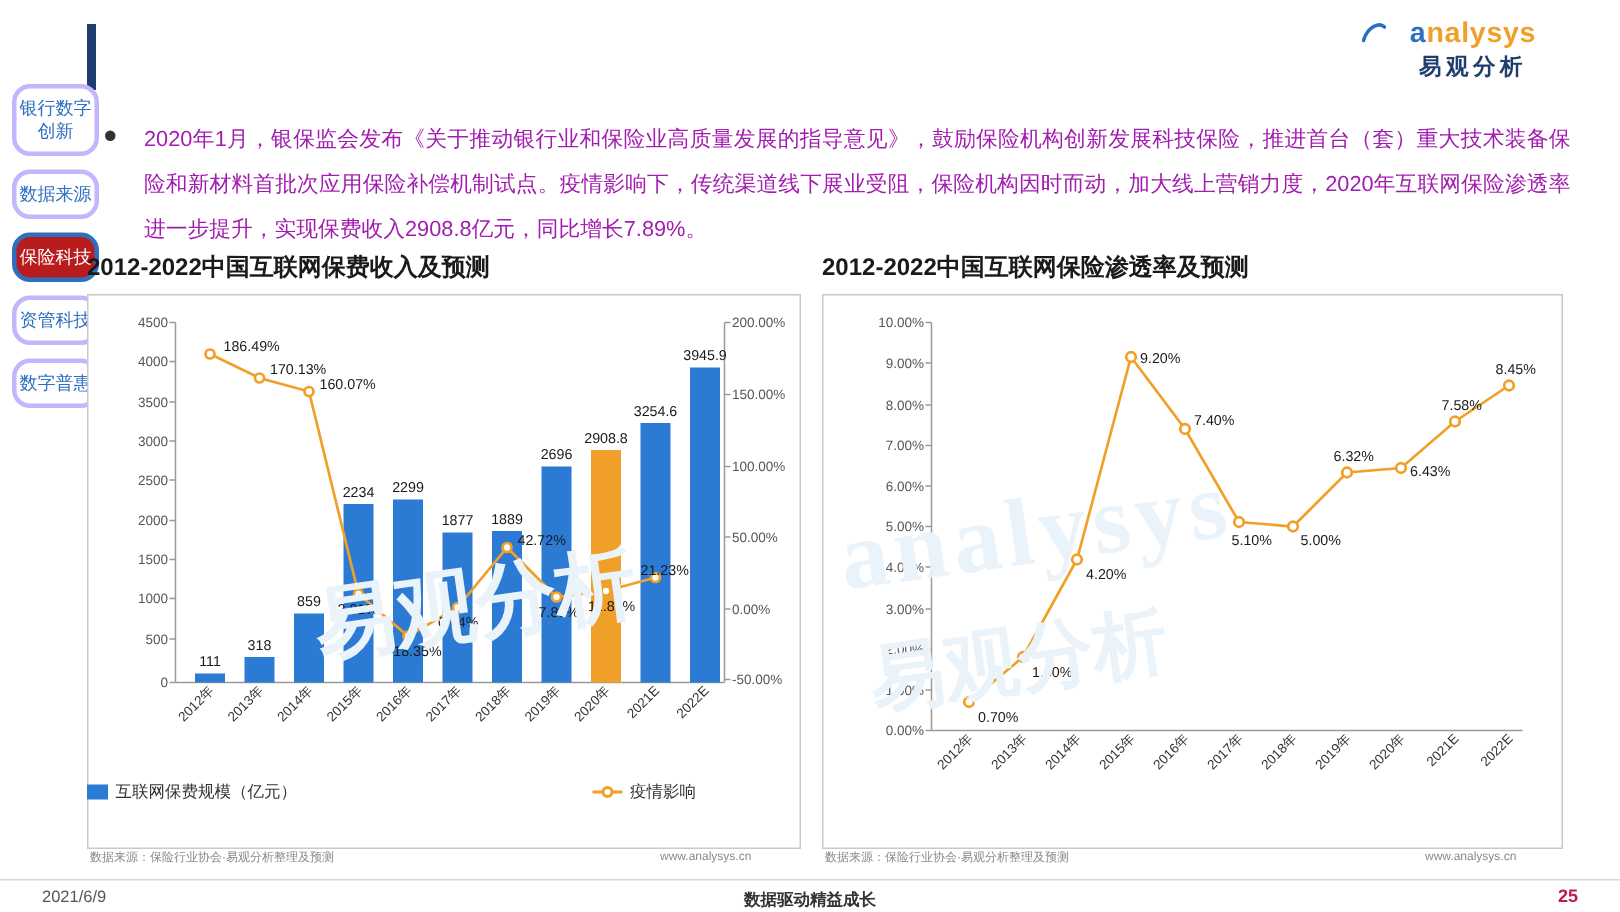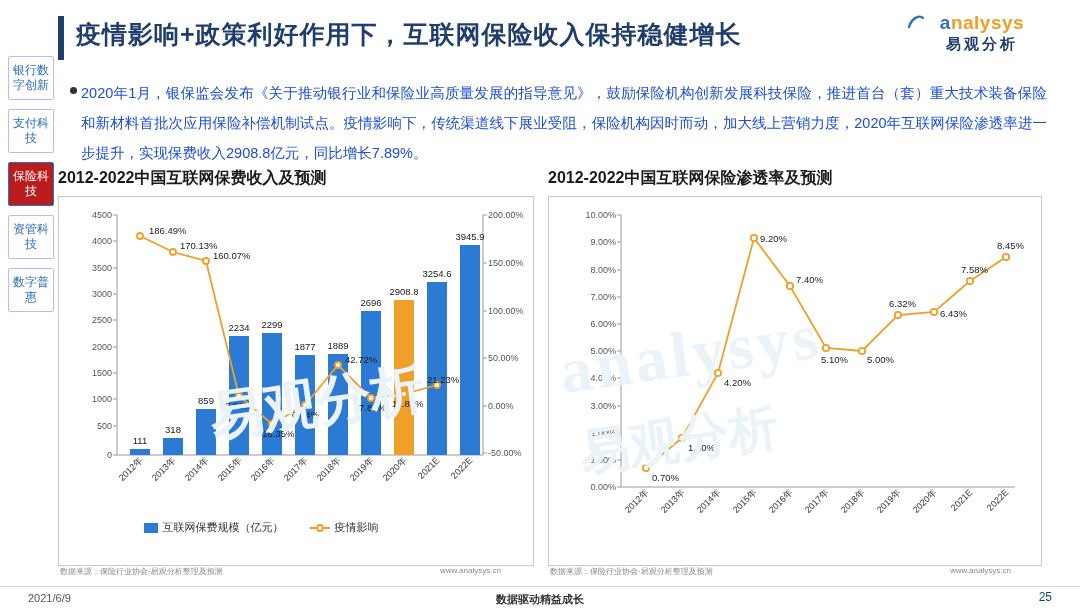--- a/index.html
+++ b/index.html
@@ -31,41 +31,41 @@
   .logo-main .blue{color:#2e6fc0;}
   .logo-sub{font-size:15px;color:#1f3e6e;font-weight:bold;letter-spacing:3px;margin-top:1px;}
   .logo-mark{
     position:absolute;left:-4px;top:2px;width:16px;height:16px;
   }
   
   .rail{
     position:absolute;left:8px;top:56px;width:36px;
   }
   .rail-item{
-    width:46px;margin-bottom:9px;
-    border:1px solid #c4b5fd;border-radius:2px;
+    width:58px;margin-bottom:9px;
+    border:3px solid #c4b5fd;border-radius:12px;
     color:#2e6fc0;font-size:12px;line-height:15px;
     text-align:center;padding:6px 2px;
     box-sizing:border-box;
     background:#fff;
   }
   .rail-item.active{
     background:#b91c1c;color:#fff;border-color:#2e6fc0;
   }
   
   .bullet-wrap{
     position:absolute;left:62px;top:78px;width:985px;
   }
   .bullet-dot{
     position:absolute;left:8px;top:9px;width:7px;height:7px;border-radius:50%;
     background:#333;
   }
   .bullet-text{
-    margin-left:19px;
-    font-size:14.5px;line-height:30px;color:#1d4ed8;
+    margin-left:34px;
+    font-size:14.5px;line-height:30px;color:#a21caf;
     text-align:justify;
   }
   
   .panel{
     position:absolute;top:196px;height:368px;
     border:1px solid #c9c9c9;background:#fff;
   }
   .panel-left{left:58px;width:474px;}
   .panel-right{left:548px;width:492px;}
   .chart-title{
@@ -91,50 +91,49 @@
     font-family:"Liberation Serif",serif;
   }
   
   svg{display:block;}
   
   .footer-line{
     position:absolute;left:0;top:586px;width:1080px;height:1px;background:#d8d8d8;
   }
   .footer-left{position:absolute;left:28px;top:592px;font-size:11px;color:#555;text-align:center;}
   .footer-center{position:absolute;left:0;top:592px;width:1080px;text-align:center;font-size:11px;color:#333;font-weight:bold;}
-  .footer-right{position:absolute;right:28px;top:590px;font-size:12px;color:#0c4a6e;}
+  .footer-right{position:absolute;right:28px;top:590px;font-size:12px;color:#be185d;font-weight:bold;}
   .legend{
     position:absolute;left:58px;top:520px;width:406px;
-    display:flex;justify-content:center;align-items:center;gap:26px;
+    display:flex;justify-content:space-between;align-items:center;gap:26px;
     font-size:11px;color:#333;
   }
   .legend .sw{display:inline-block;width:14px;height:10px;vertical-align:middle;margin-right:5px;}
   .legend .ln{display:inline-block;width:20px;height:2px;background:#f0a028;vertical-align:middle;margin-right:5px;position:relative;}
   .legend .ln:after{content:"";position:absolute;left:6px;top:-3px;width:8px;height:8px;border:2px solid #f0a028;border-radius:50%;background:#fff;box-sizing:border-box;}
 </style>
 </head>
 <body>
 
 <div class="header">
   <div class="title-bar"></div>
-  <div class="page-title">疫情影响+政策利好作用下，互联网保险收入保持稳健增长</div>
   <div class="logo">
     <div class="logo-main">
       <svg class="logo-mark" width="16" height="16" viewBox="0 0 16 16">
         <path d="M1 13 C4 3, 12 1, 15 4" stroke="#2e6fc0" stroke-width="2.4" fill="none" stroke-linecap="round"></path>
       </svg>
       <span class="blue">a</span><span>nalysys</span>
     </div>
     <div class="logo-sub">易观分析</div>
   </div>
 </div>
 
 <div class="rail">
   <div class="rail-item"><span>银行数字创新</span></div>
-  <div class="rail-item"><span>支付科技</span></div>
+  <div class="rail-item"><span>数据来源</span></div>
   <div class="rail-item active"><span>保险科技</span></div>
   <div class="rail-item"><span>资管科技</span></div>
   <div class="rail-item"><span>数字普惠</span></div>
 </div>
 
 <div class="bullet-wrap">
   <span class="bullet-dot"></span>
   <div class="bullet-text">2020年1月，银保监会发布《关于推动银行业和保险业高质量发展的指导意见》，鼓励保险机构创新发展科技保险，推进首台（套）重大技术装备保险和新材料首批次应用保险补偿机制试点。疫情影响下，传统渠道线下展业受阻，保险机构因时而动，加大线上营销力度，2020年互联网保险渗透率进一步提升，实现保费收入2908.8亿元，同比增长7.89%。</div>
 </div>
 

